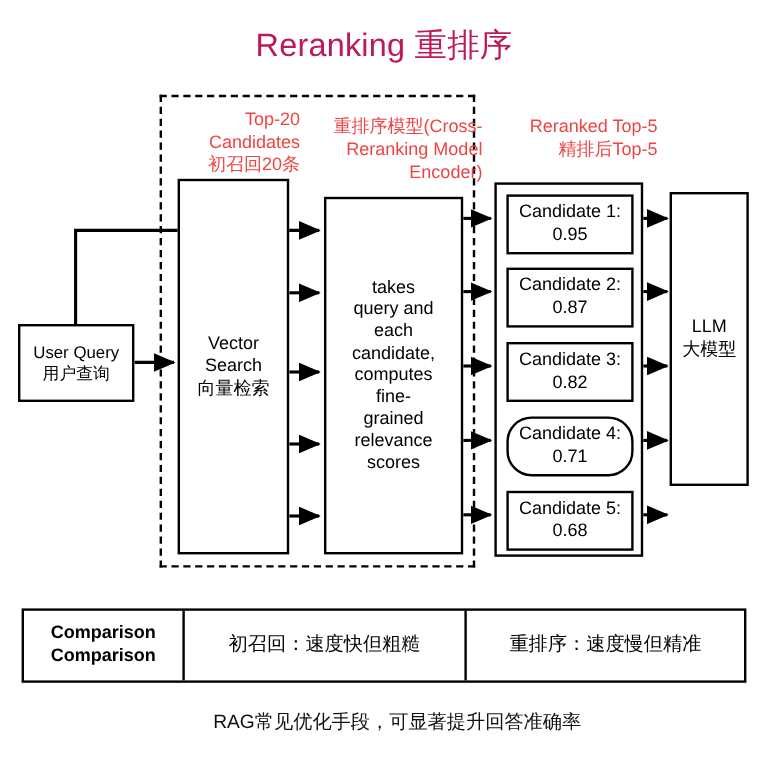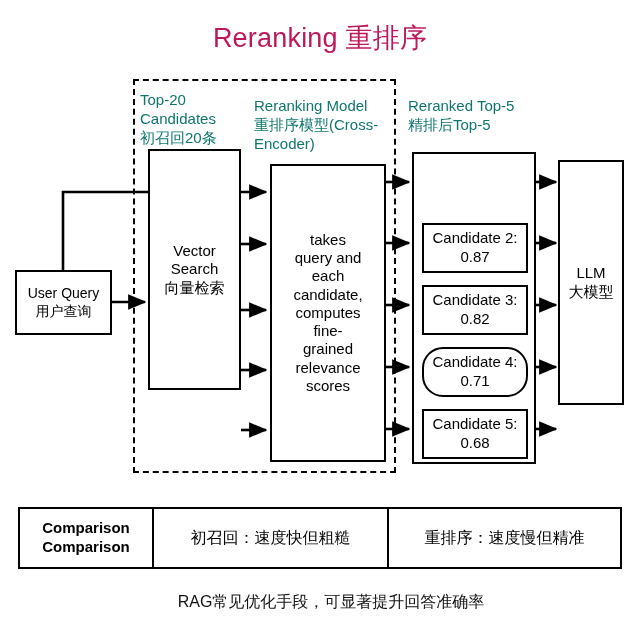--- a/index.html
+++ b/index.html
@@ -59,32 +59,32 @@
     display: flex;
     align-items: center;
     justify-content: center;
     text-align: center;
     line-height: 1.25;
     font-size: 15px;
   }
   
   .col-label {
     position: absolute;
-    text-align: left;
+    text-align: right;
     font-size: 15px;
     line-height: 1.28;
-    color: #0f766e;
+    color: #ef4444;
   }
   
   #user-query-box {
     left: 15px; top: 270px; width: 97px; height: 65px;
     font-size: 14px;
   }
   #vector-search-box {
-    left: 148px; top: 149px; width: 93px; height: 241px;
+    left: 148px; top: 149px; width: 93px; height: 313px;
     font-size: 15px;
   }
   #reranking-model-box {
     left: 270px; top: 164px; width: 116px; height: 298px;
     font-size: 15px;
   }
   #candidates-container {
     left: 412px; top: 152px; width: 124px; height: 312px;
     background: #fff;
   }
@@ -190,22 +190,22 @@
     <line x1="536" y1="429" x2="556" y2="429" stroke="#000" stroke-width="2.6" marker-end="url(#arrowhead)"></line>
   </svg>
 
   <div class="col-label" style="left:140px; top:90px; width:110px;">
     <span class="two-line">Top-20</span>
     <span class="two-line">Candidates</span>
     <span class="two-line">初召回20条</span>
   </div>
 
   <div class="col-label" style="left:254px; top:96px; width:148px;">
+    <span class="two-line">重排序模型(Cross-</span>
     <span class="two-line">Reranking Model</span>
-    <span class="two-line">重排序模型(Cross-</span>
     <span class="two-line">Encoder)</span>
   </div>
 
   <div class="col-label" style="left:408px; top:96px; width:140px;">
     <span class="two-line">Reranked Top-5</span>
     <span class="two-line">精排后Top-5</span>
   </div>
 
   <div class="box" id="user-query-box">
     <div>
@@ -220,20 +220,26 @@
       <span class="two-line">Search</span>
       <span class="two-line">向量检索</span>
     </div>
   </div>
 
   <div class="box" id="reranking-model-box">
     <div style="padding:0 18px;">takes query and each candidate, computes fine-grained relevance scores</div>
   </div>
 
   <div class="box" id="candidates-container">
+    <div class="box-inner cand" style="top:8px;">
+      <div>
+        <span class="two-line">Candidate 1:</span>
+        <span class="two-line">0.95</span>
+      </div>
+    </div>
     <div class="box-inner cand" style="top:69px;">
       <div>
         <span class="two-line">Candidate 2:</span>
         <span class="two-line">0.87</span>
       </div>
     </div>
     <div class="box-inner cand" style="top:131px;">
       <div>
         <span class="two-line">Candidate 3:</span>
         <span class="two-line">0.82</span>

